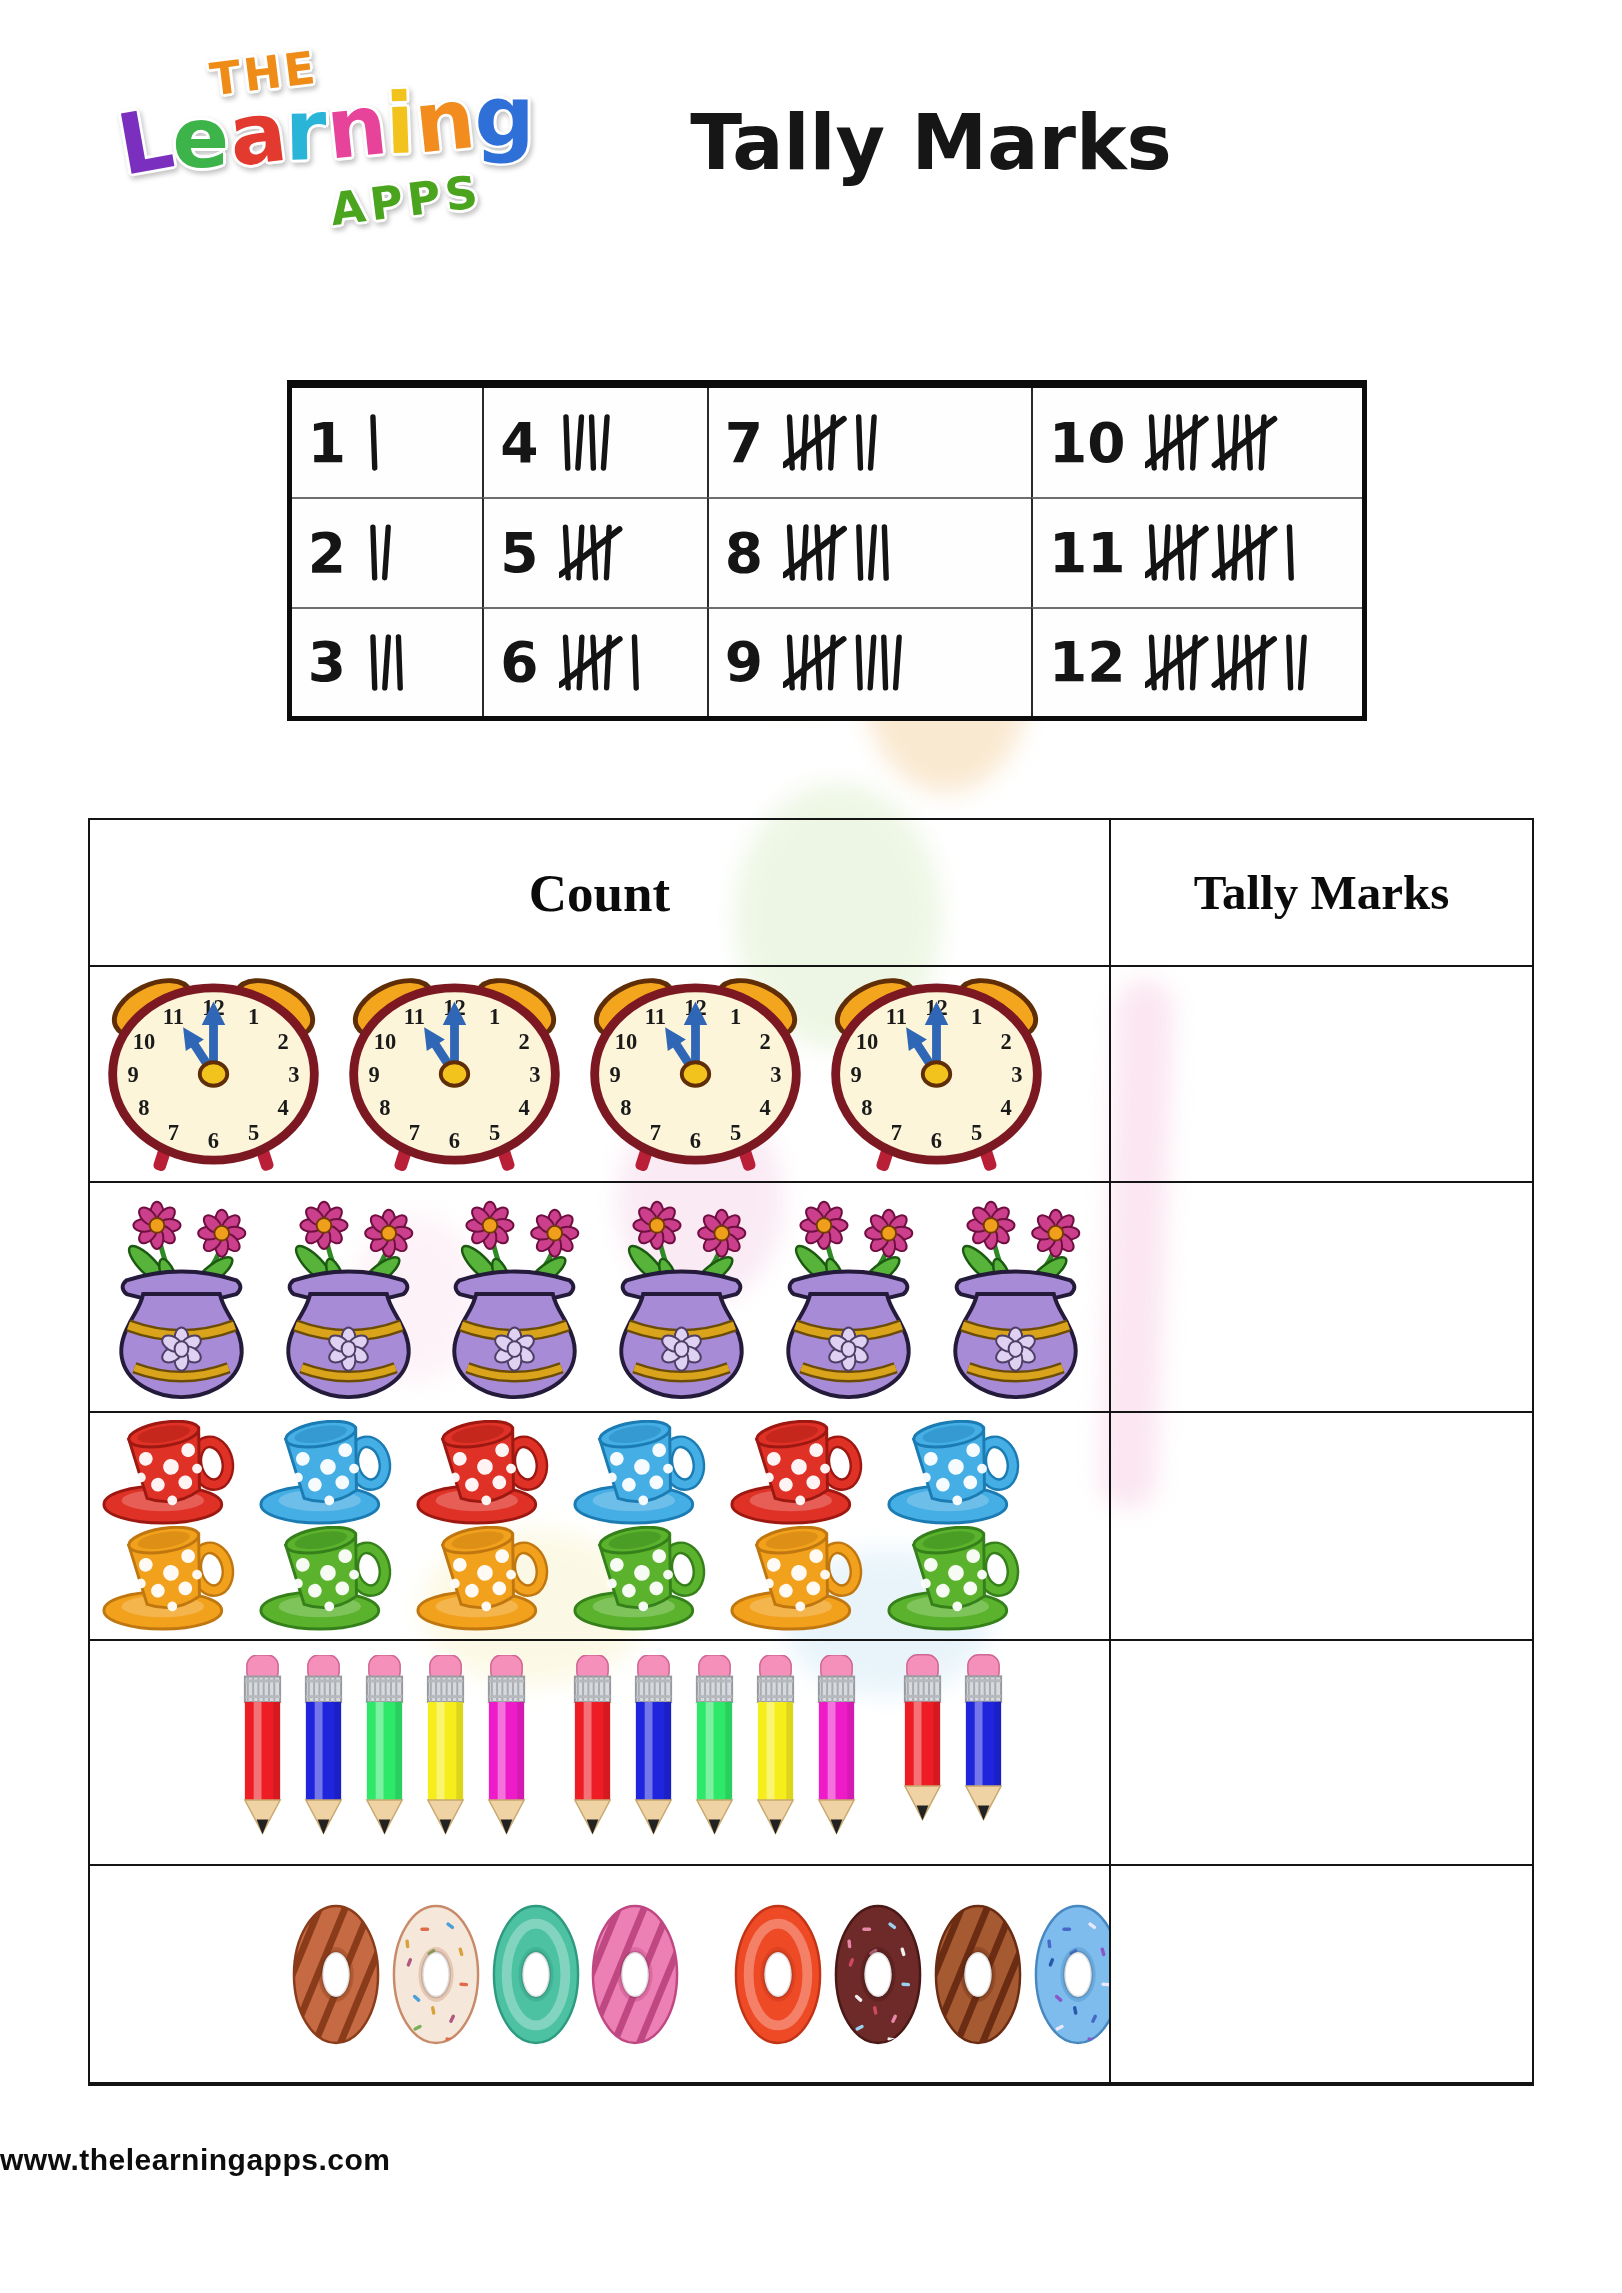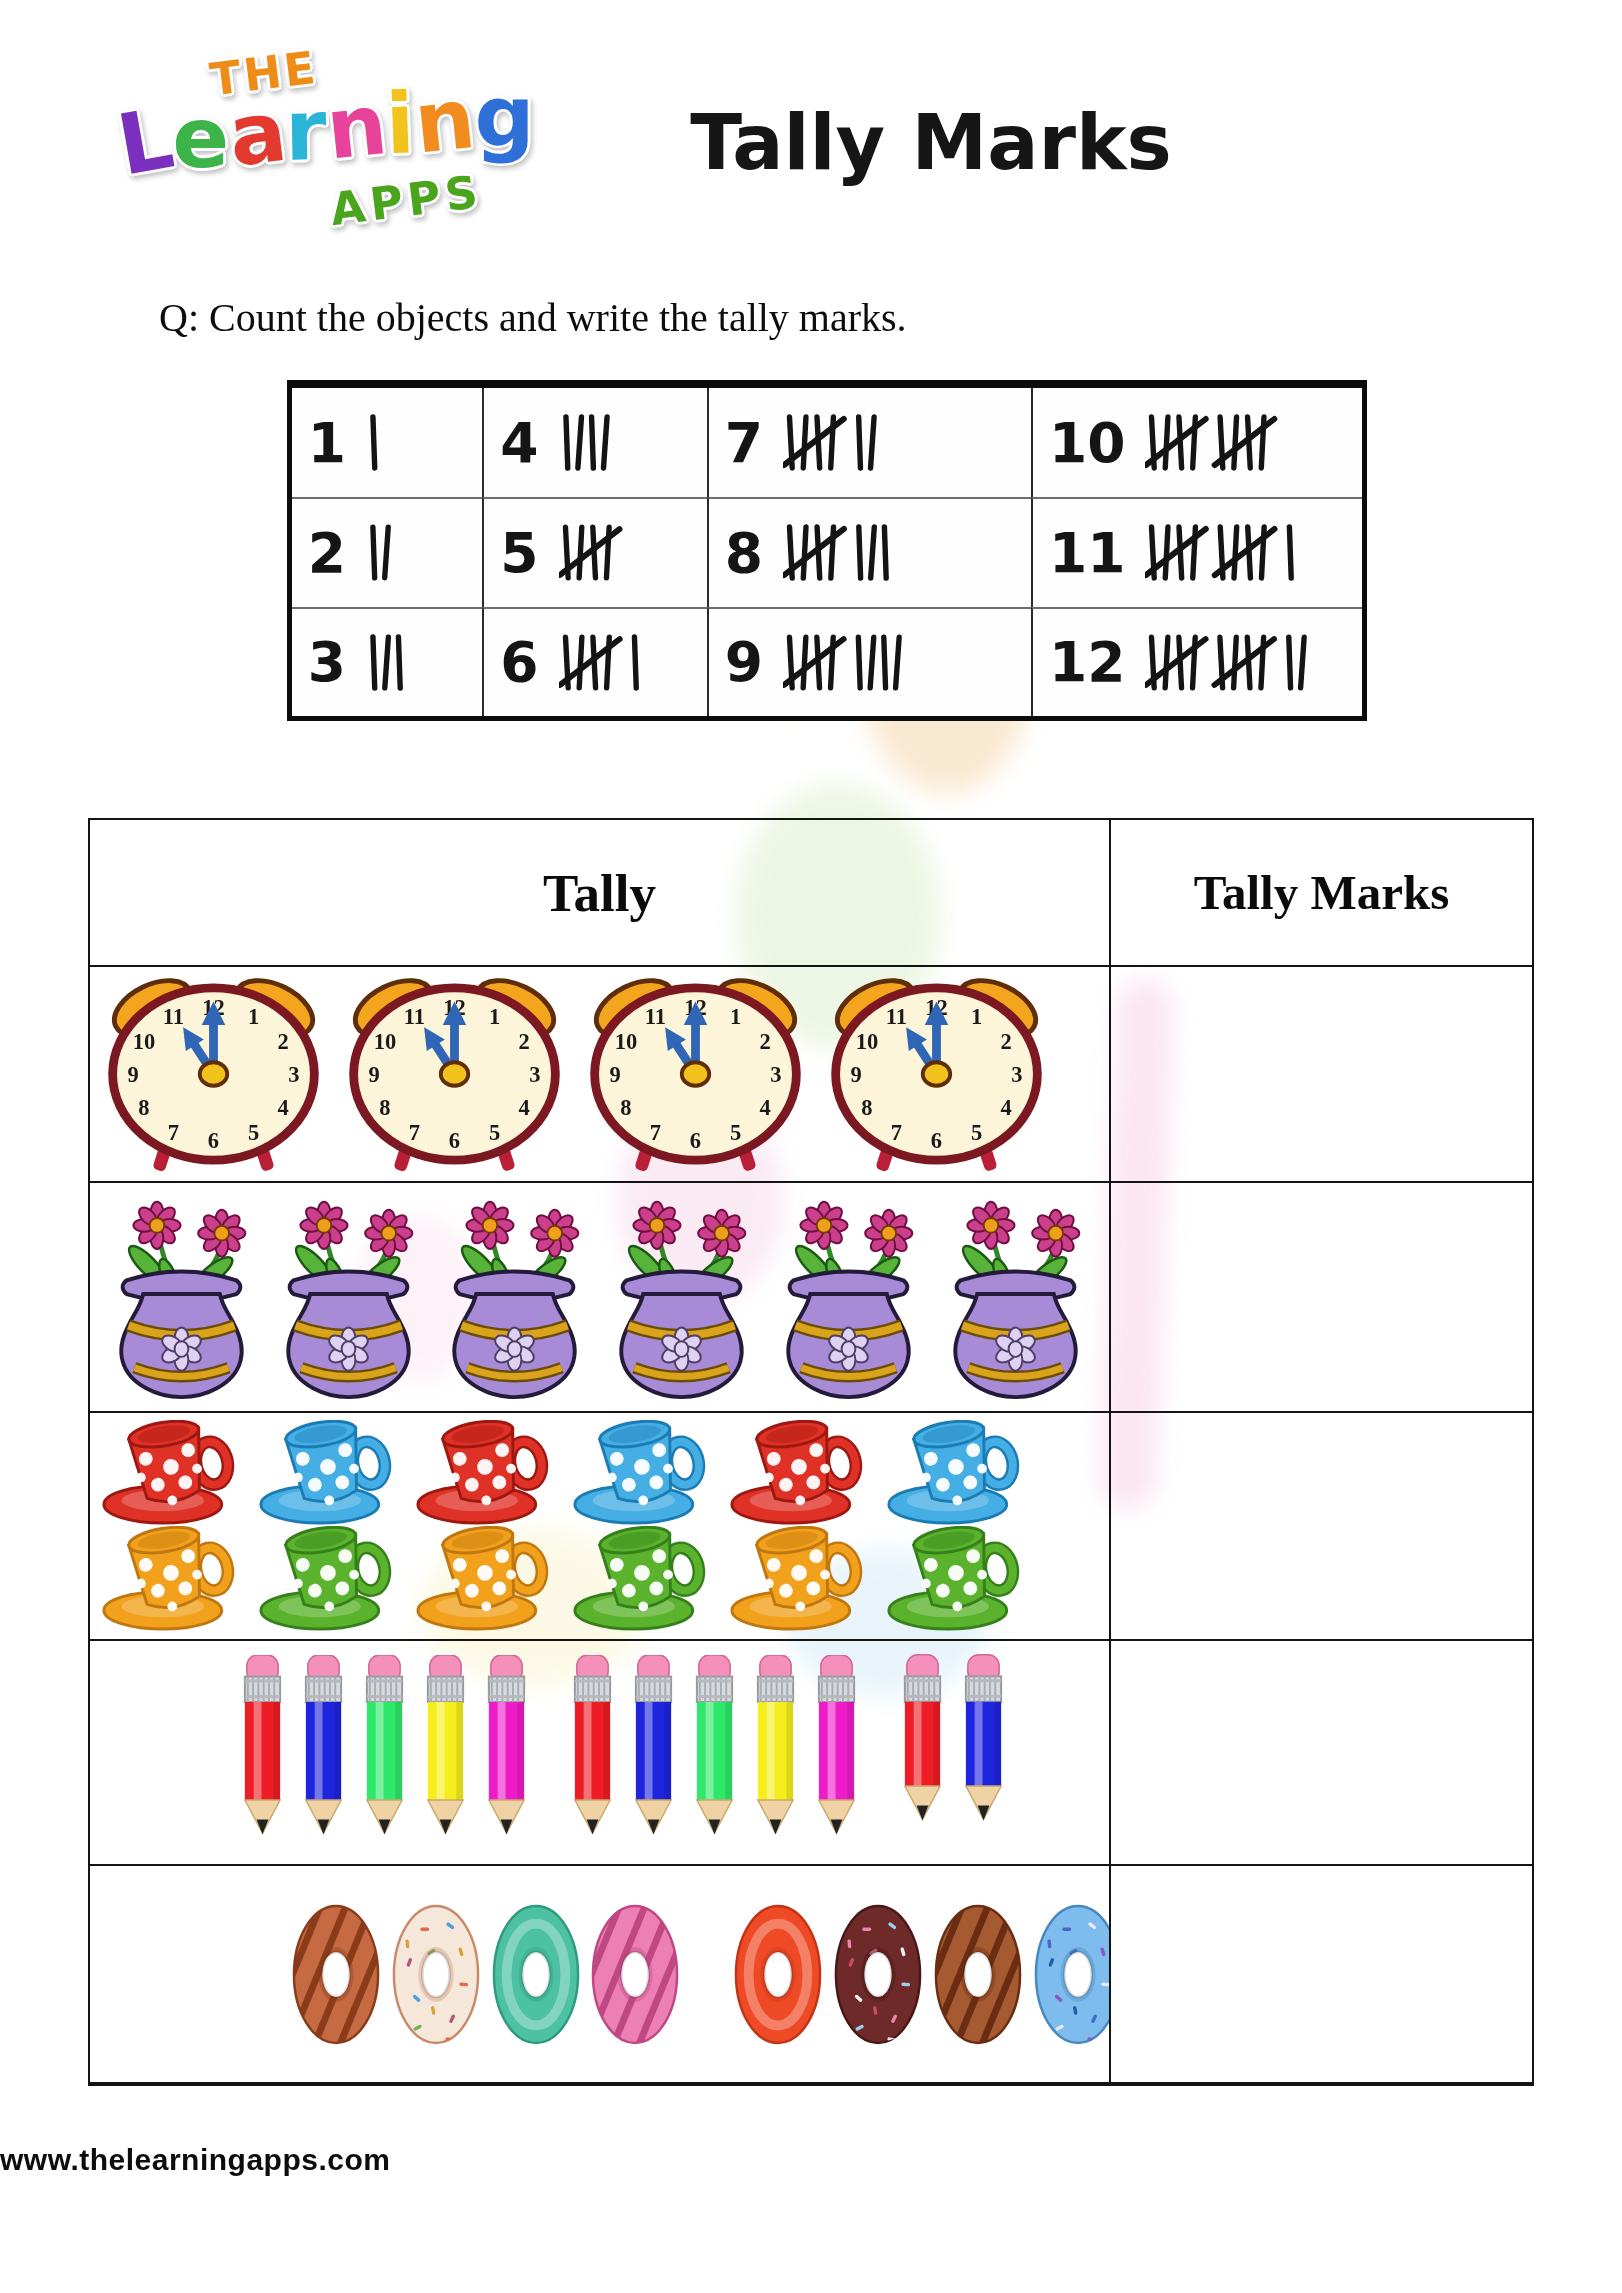--- a/index.html
+++ b/index.html
@@ -75,21 +75,20 @@
   </div>
 
   <div class="logo">
     <div class="logo-the outl" style="color: rgb(239, 139, 23);">THE</div>
     <div class="logo-learning"><span class="outl" style="color: rgb(123, 47, 191); transform: rotate(-6deg);">L</span><span class="outl" style="color: rgb(60, 180, 74); transform: rotate(4deg);">e</span><span class="outl" style="color: rgb(226, 58, 46); transform: rotate(-3deg);">a</span><span class="outl" style="color: rgb(42, 181, 216); transform: rotate(3deg);">r</span><span class="outl" style="color: rgb(232, 67, 154); transform: rotate(-2deg);">n</span><span class="outl" style="color: rgb(242, 194, 29); transform: rotate(2deg);">i</span><span class="outl" style="color: rgb(242, 140, 30); transform: rotate(-2deg);">n</span><span class="outl" style="color: rgb(47, 111, 216); transform: rotate(4deg);">g</span></div>
     <div class="logo-apps outl" style="color: rgb(74, 164, 30);">APPS</div>
   </div>
 
   <div class="title">Tally Marks</div>
 
-  <div class="question">Q: Count the objects and write the tally marks.</div>
 
   <div class="ref-table" id="ref-grid">
       <div class="rc">
         <span class="rc-num">1</span>
         <svg class="icon" width="24.5" height="65" viewBox="0 0 25 66">
           <line x1="8" y1="7" x2="8" y2="59" stroke="#141414" stroke-width="5.5" stroke-linecap="round" transform="rotate(-2 8 33)"></line>
         </svg>
       </div>
       <div class="rc bl">
         <span class="rc-num">4</span>
@@ -220,21 +219,21 @@
           <line x1="120" y1="7" x2="120" y2="59" stroke="#141414" stroke-width="5.5" stroke-linecap="round" transform="rotate(3 120 33)"></line>
           <line x1="71" y1="56" x2="132" y2="9" stroke="#141414" stroke-width="6" stroke-linecap="round"></line>
           <line x1="148" y1="7" x2="148" y2="59" stroke="#141414" stroke-width="5.5" stroke-linecap="round" transform="rotate(-2 148 33)"></line>
           <line x1="161" y1="7" x2="161" y2="59" stroke="#141414" stroke-width="5.5" stroke-linecap="round" transform="rotate(4 161 33)"></line>
         </svg>
       </div>
     </div>
 
   <div class="main-table" id="main-grid">
     <div class="mt-header">
-      <span>Tally</span>
+      <span>Count</span>
     </div>
     <div class="mt-header right">
       <span>Tally Marks</span>
     </div>
   <div class="obj-cell cell-clocks">
         <svg class="icon" width="235" height="202" viewBox="0 0 240 206">
           <ellipse cx="58" cy="36" rx="42" ry="24" fill="#f3a51d" stroke="#5f2d07" stroke-width="5" transform="rotate(-26 58 36)"></ellipse>
           <ellipse cx="182" cy="36" rx="42" ry="24" fill="#f3a51d" stroke="#5f2d07" stroke-width="5" transform="rotate(26 182 36)"></ellipse>
           <rect x="62" y="172" width="13" height="30" rx="5" fill="#b92038" transform="rotate(18 68 186)"></rect>
           <rect x="165" y="172" width="13" height="30" rx="5" fill="#b92038" transform="rotate(-18 171 186)"></rect>

